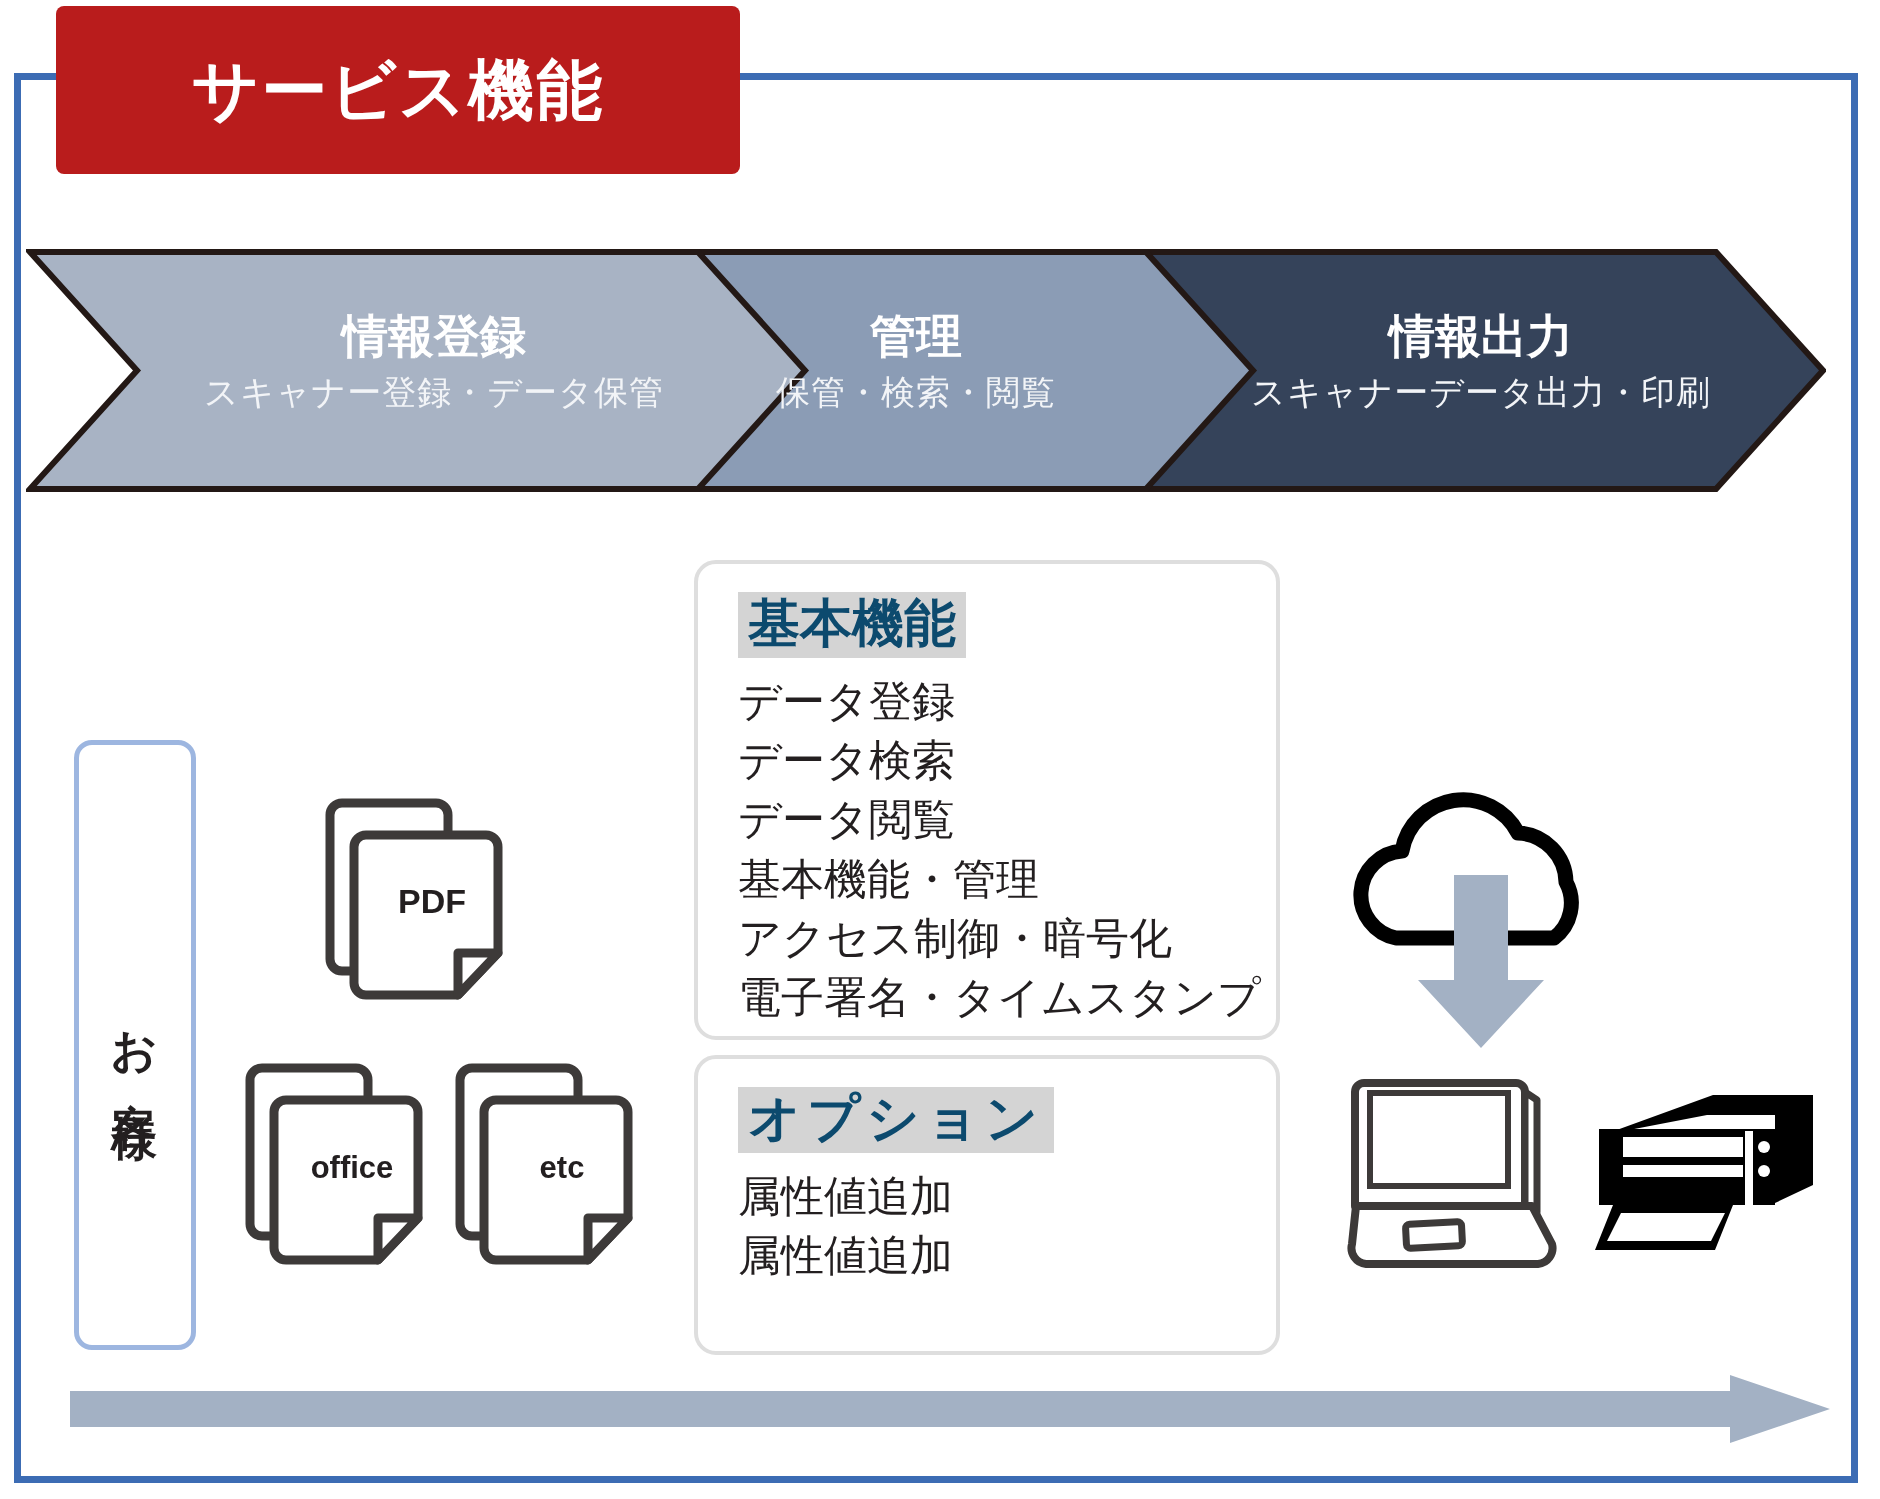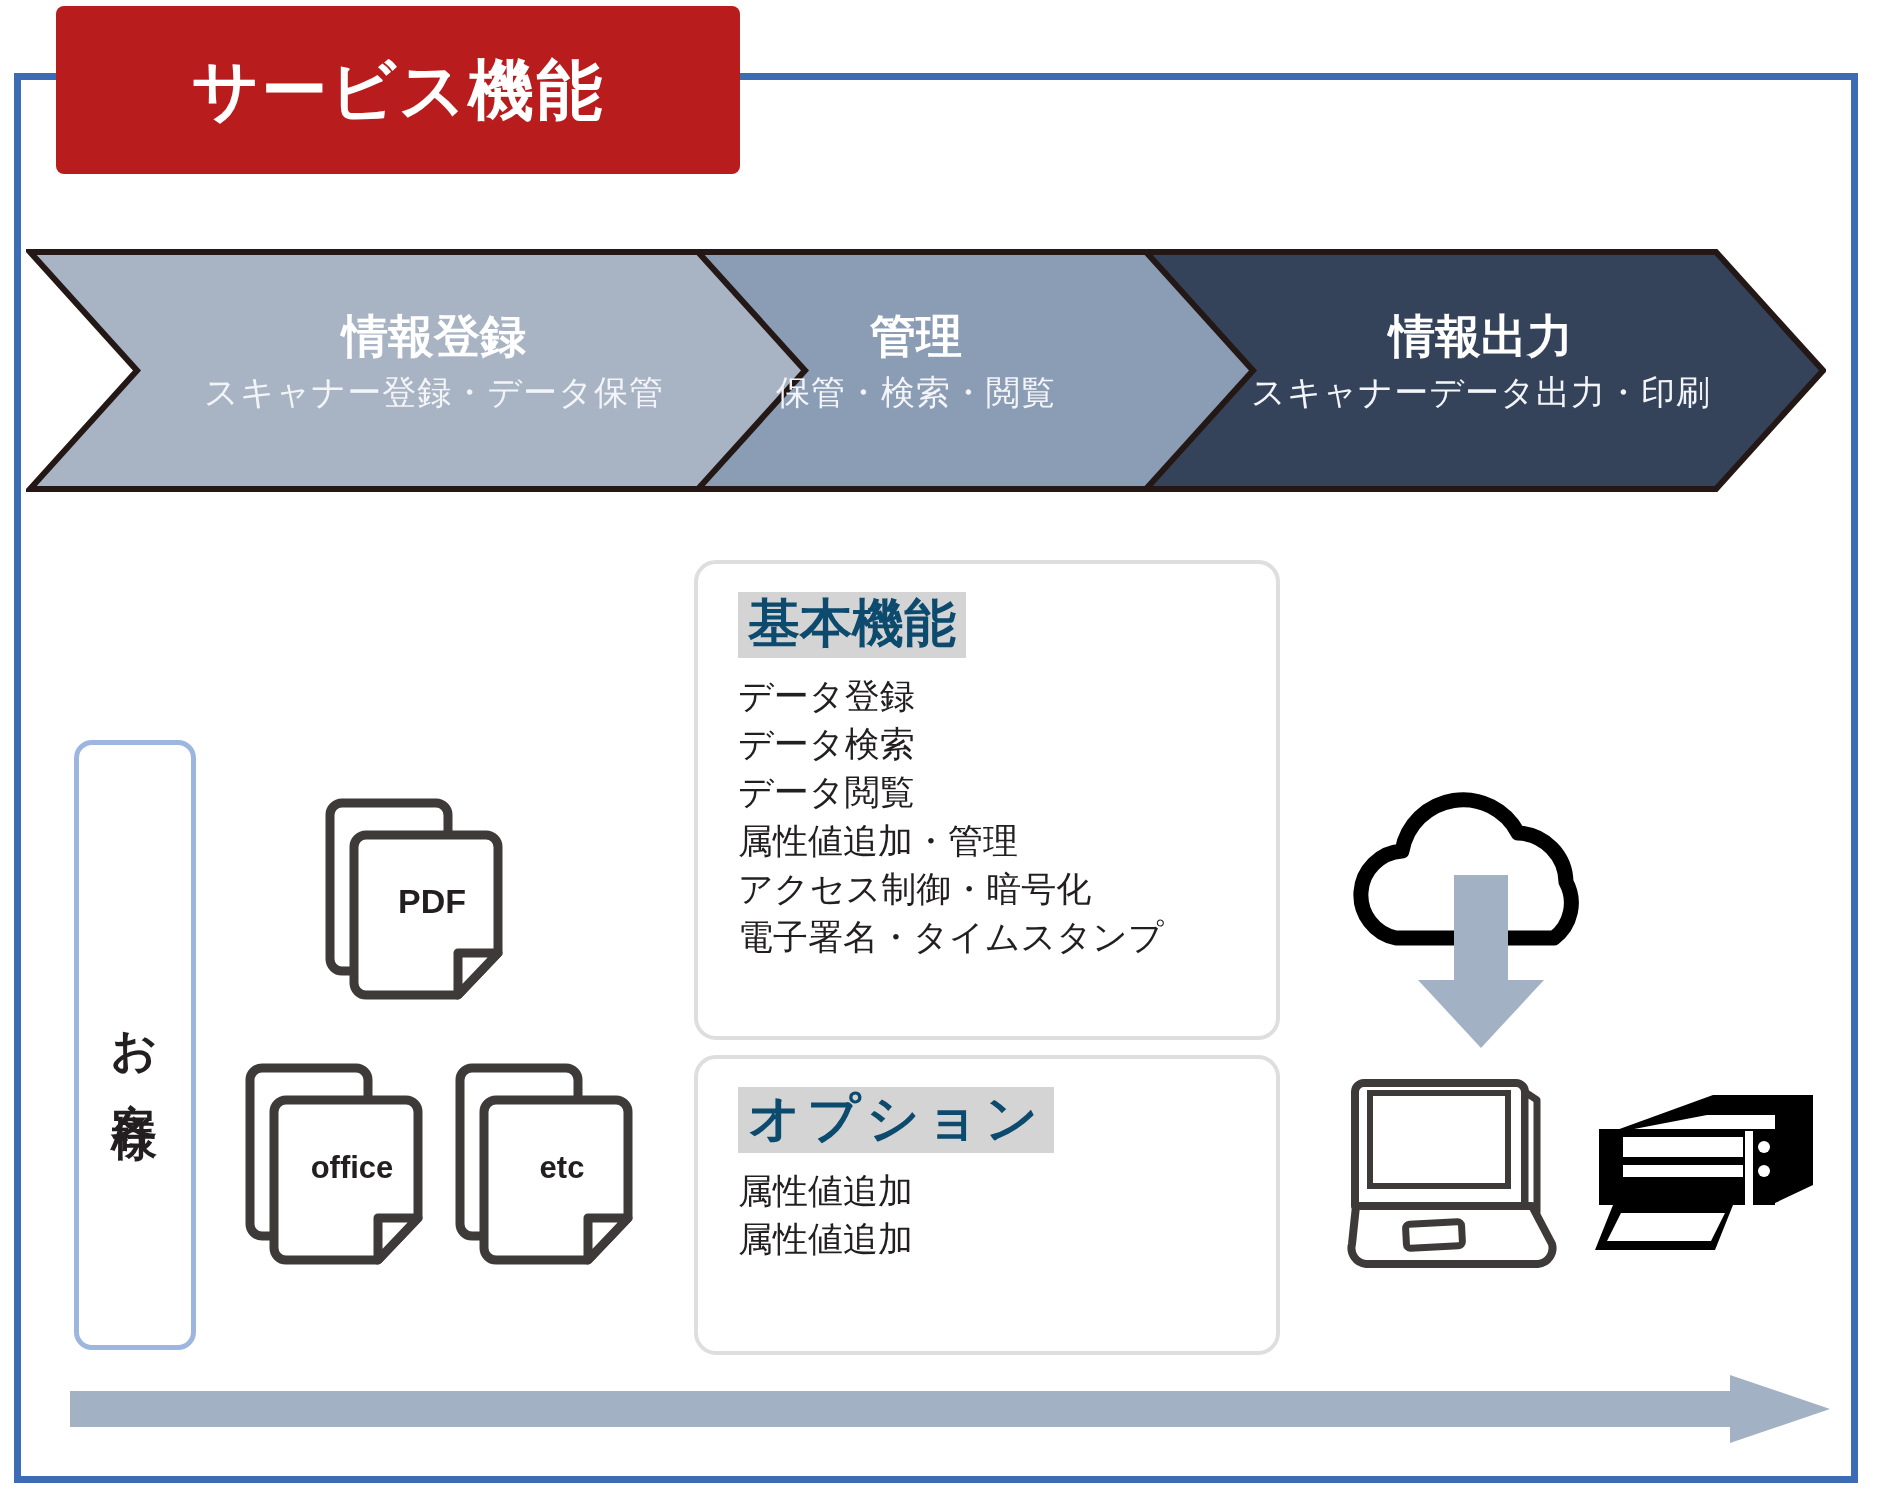--- a/index.html
+++ b/index.html
@@ -135,21 +135,21 @@
     font-size: 52px;
     font-weight: bold;
     line-height: 1.15;
     padding: 2px 10px 4px 10px;
     margin-bottom: 14px;
     white-space: nowrap;
   }
   .panel-heading.opt { letter-spacing: 6px; }
   .feature-list { margin: 0; padding: 0; list-style: none; }
   .feature-item {
-    font-size: 35px;
+    font-size: 43px;
     color: #231f20;
     line-height: 1.38;
     white-space: nowrap;
     font-weight: normal;
   }
 
   
   .cloud-icon  { position: absolute; left: 1338px; top: 780px;  width: 290px; height: 280px; z-index: 4; }
   .laptop-icon { position: absolute; left: 1330px; top: 1065px; width: 235px; height: 205px; z-index: 4; }
   .printer-icon{ position: absolute; left: 1585px; top: 1085px; width: 230px; height: 175px; z-index: 4; }
@@ -232,21 +232,21 @@
     </svg>
   </div>
 
   <div class="panel panel-basic">
     <div class="panel-inner">
       <div class="panel-heading">基本機能</div>
       <ul class="feature-list">
         <li class="feature-item">データ登録</li>
         <li class="feature-item">データ検索</li>
         <li class="feature-item">データ閲覧</li>
-        <li class="feature-item">属性値追加・管理</li>
+        <li class="feature-item">基本機能・管理</li>
         <li class="feature-item">アクセス制御・暗号化</li>
         <li class="feature-item">電子署名・タイムスタンプ</li>
       </ul>
     </div>
   </div>
 
   <div class="panel panel-option">
     <div class="panel-inner">
       <div class="panel-heading opt">オプション</div>
       <ul class="feature-list">

